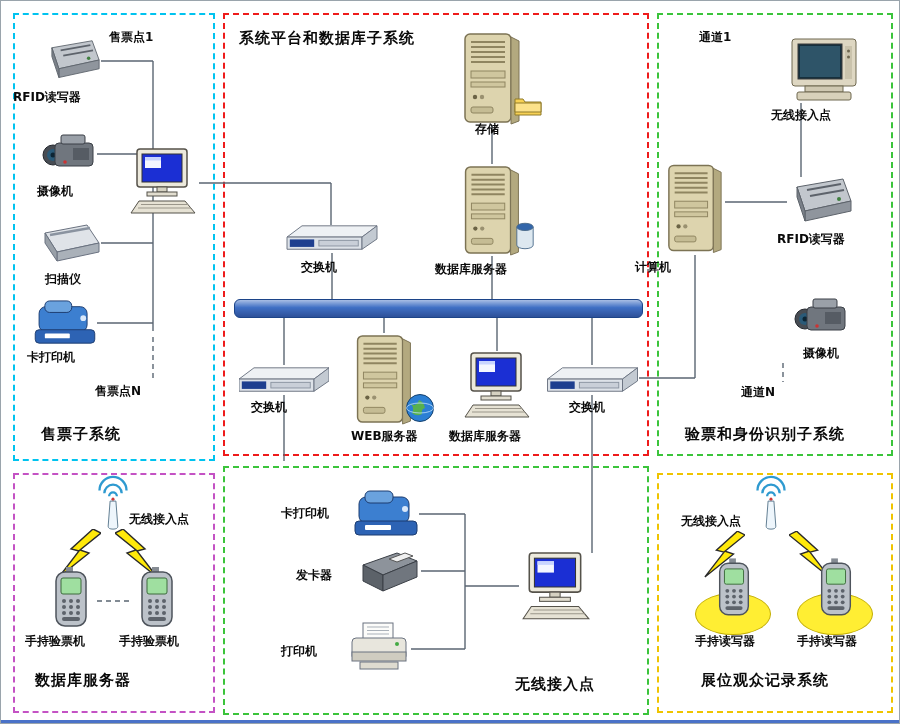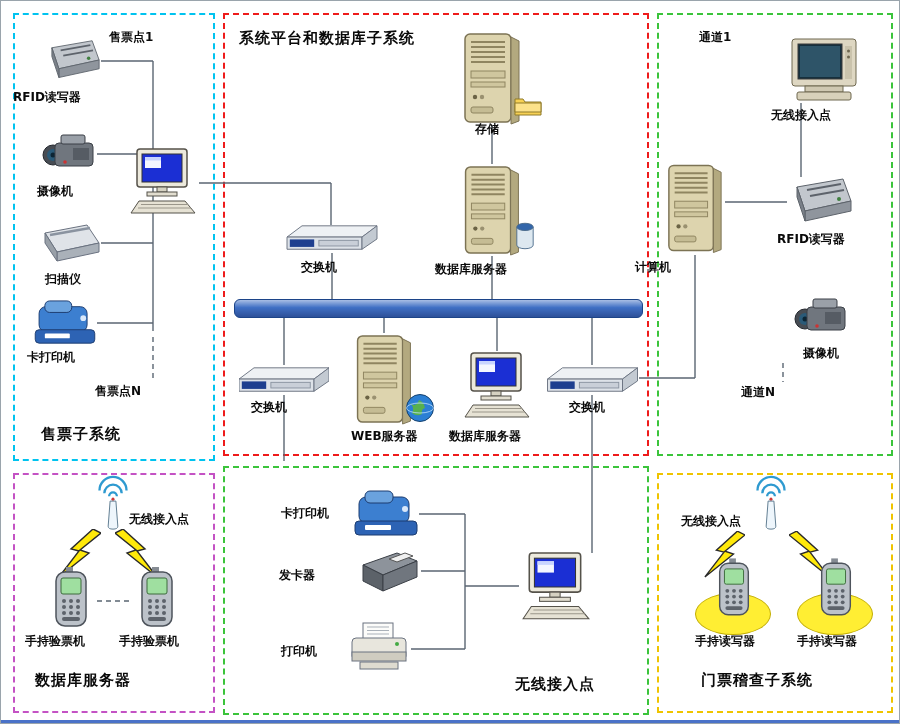--- a/index.html
+++ b/index.html
@@ -324,20 +324,21 @@
         <use href="#sym-camera" width="100%" height="100%"></use>
       </svg>
     </div>
 
   <span class="lbl" style="left:698px;top:28px">通道1</span>
   <span class="lbl" style="left:770px;top:106px">无线接入点</span>
   <span class="lbl" style="left:776px;top:230px">RFID读写器</span>
   <span class="lbl" style="left:634px;top:258px">计算机</span>
   <span class="lbl" style="left:802px;top:344px">摄像机</span>
   <span class="lbl" style="left:740px;top:383px">通道N</span>
+  <span class="lbl big" style="left:684px;top:424px">验票和身份识别子系统</span>
 
   <div class="icon" style="left:90px;top:474px;width:44px;height:58px">
       <svg>
         <use href="#sym-ap" width="100%" height="100%"></use>
       </svg>
     </div>
   <div class="icon" style="left:56px;top:528px;width:44px;height:50px">
       <svg>
         <use href="#sym-bolt" width="100%" height="100%"></use>
       </svg>
@@ -378,21 +379,21 @@
         <use href="#sym-printer" width="100%" height="100%"></use>
       </svg>
     </div>
   <div class="icon" style="left:518px;top:550px;width:74px;height:74px">
       <svg>
         <use href="#sym-desktop" width="100%" height="100%"></use>
       </svg>
     </div>
 
   <span class="lbl" style="left:280px;top:504px">卡打印机</span>
-  <span class="lbl" style="left:278px;top:566px">发卡器</span>
+  <span class="lbl" style="left:295px;top:566px">发卡器</span>
   <span class="lbl" style="left:280px;top:642px">打印机</span>
   <span class="lbl big" style="left:514px;top:674px">无线接入点</span>
 
   <div class="icon" style="left:748px;top:474px;width:44px;height:58px">
       <svg>
         <use href="#sym-ap" width="100%" height="100%"></use>
       </svg>
     </div>
   <div class="icon" style="left:702px;top:530px;width:42px;height:48px">
       <svg>
@@ -413,16 +414,16 @@
     </div>
   <div class="icon" style="left:814px;top:556px;width:42px;height:62px">
       <svg>
         <use href="#sym-handheld" width="100%" height="100%"></use>
       </svg>
     </div>
 
   <span class="lbl" style="left:680px;top:512px">无线接入点</span>
   <span class="lbl" style="left:694px;top:632px">手持读写器</span>
   <span class="lbl" style="left:796px;top:632px">手持读写器</span>
-  <span class="lbl big" style="left:700px;top:670px">门票稽查子系统</span>
+  <span class="lbl big" style="left:700px;top:670px">展位观众记录系统</span>
 
   <div id="frameline" style="background-color: rgb(74, 114, 200);"></div>
 </div>
 
 </body></html>

